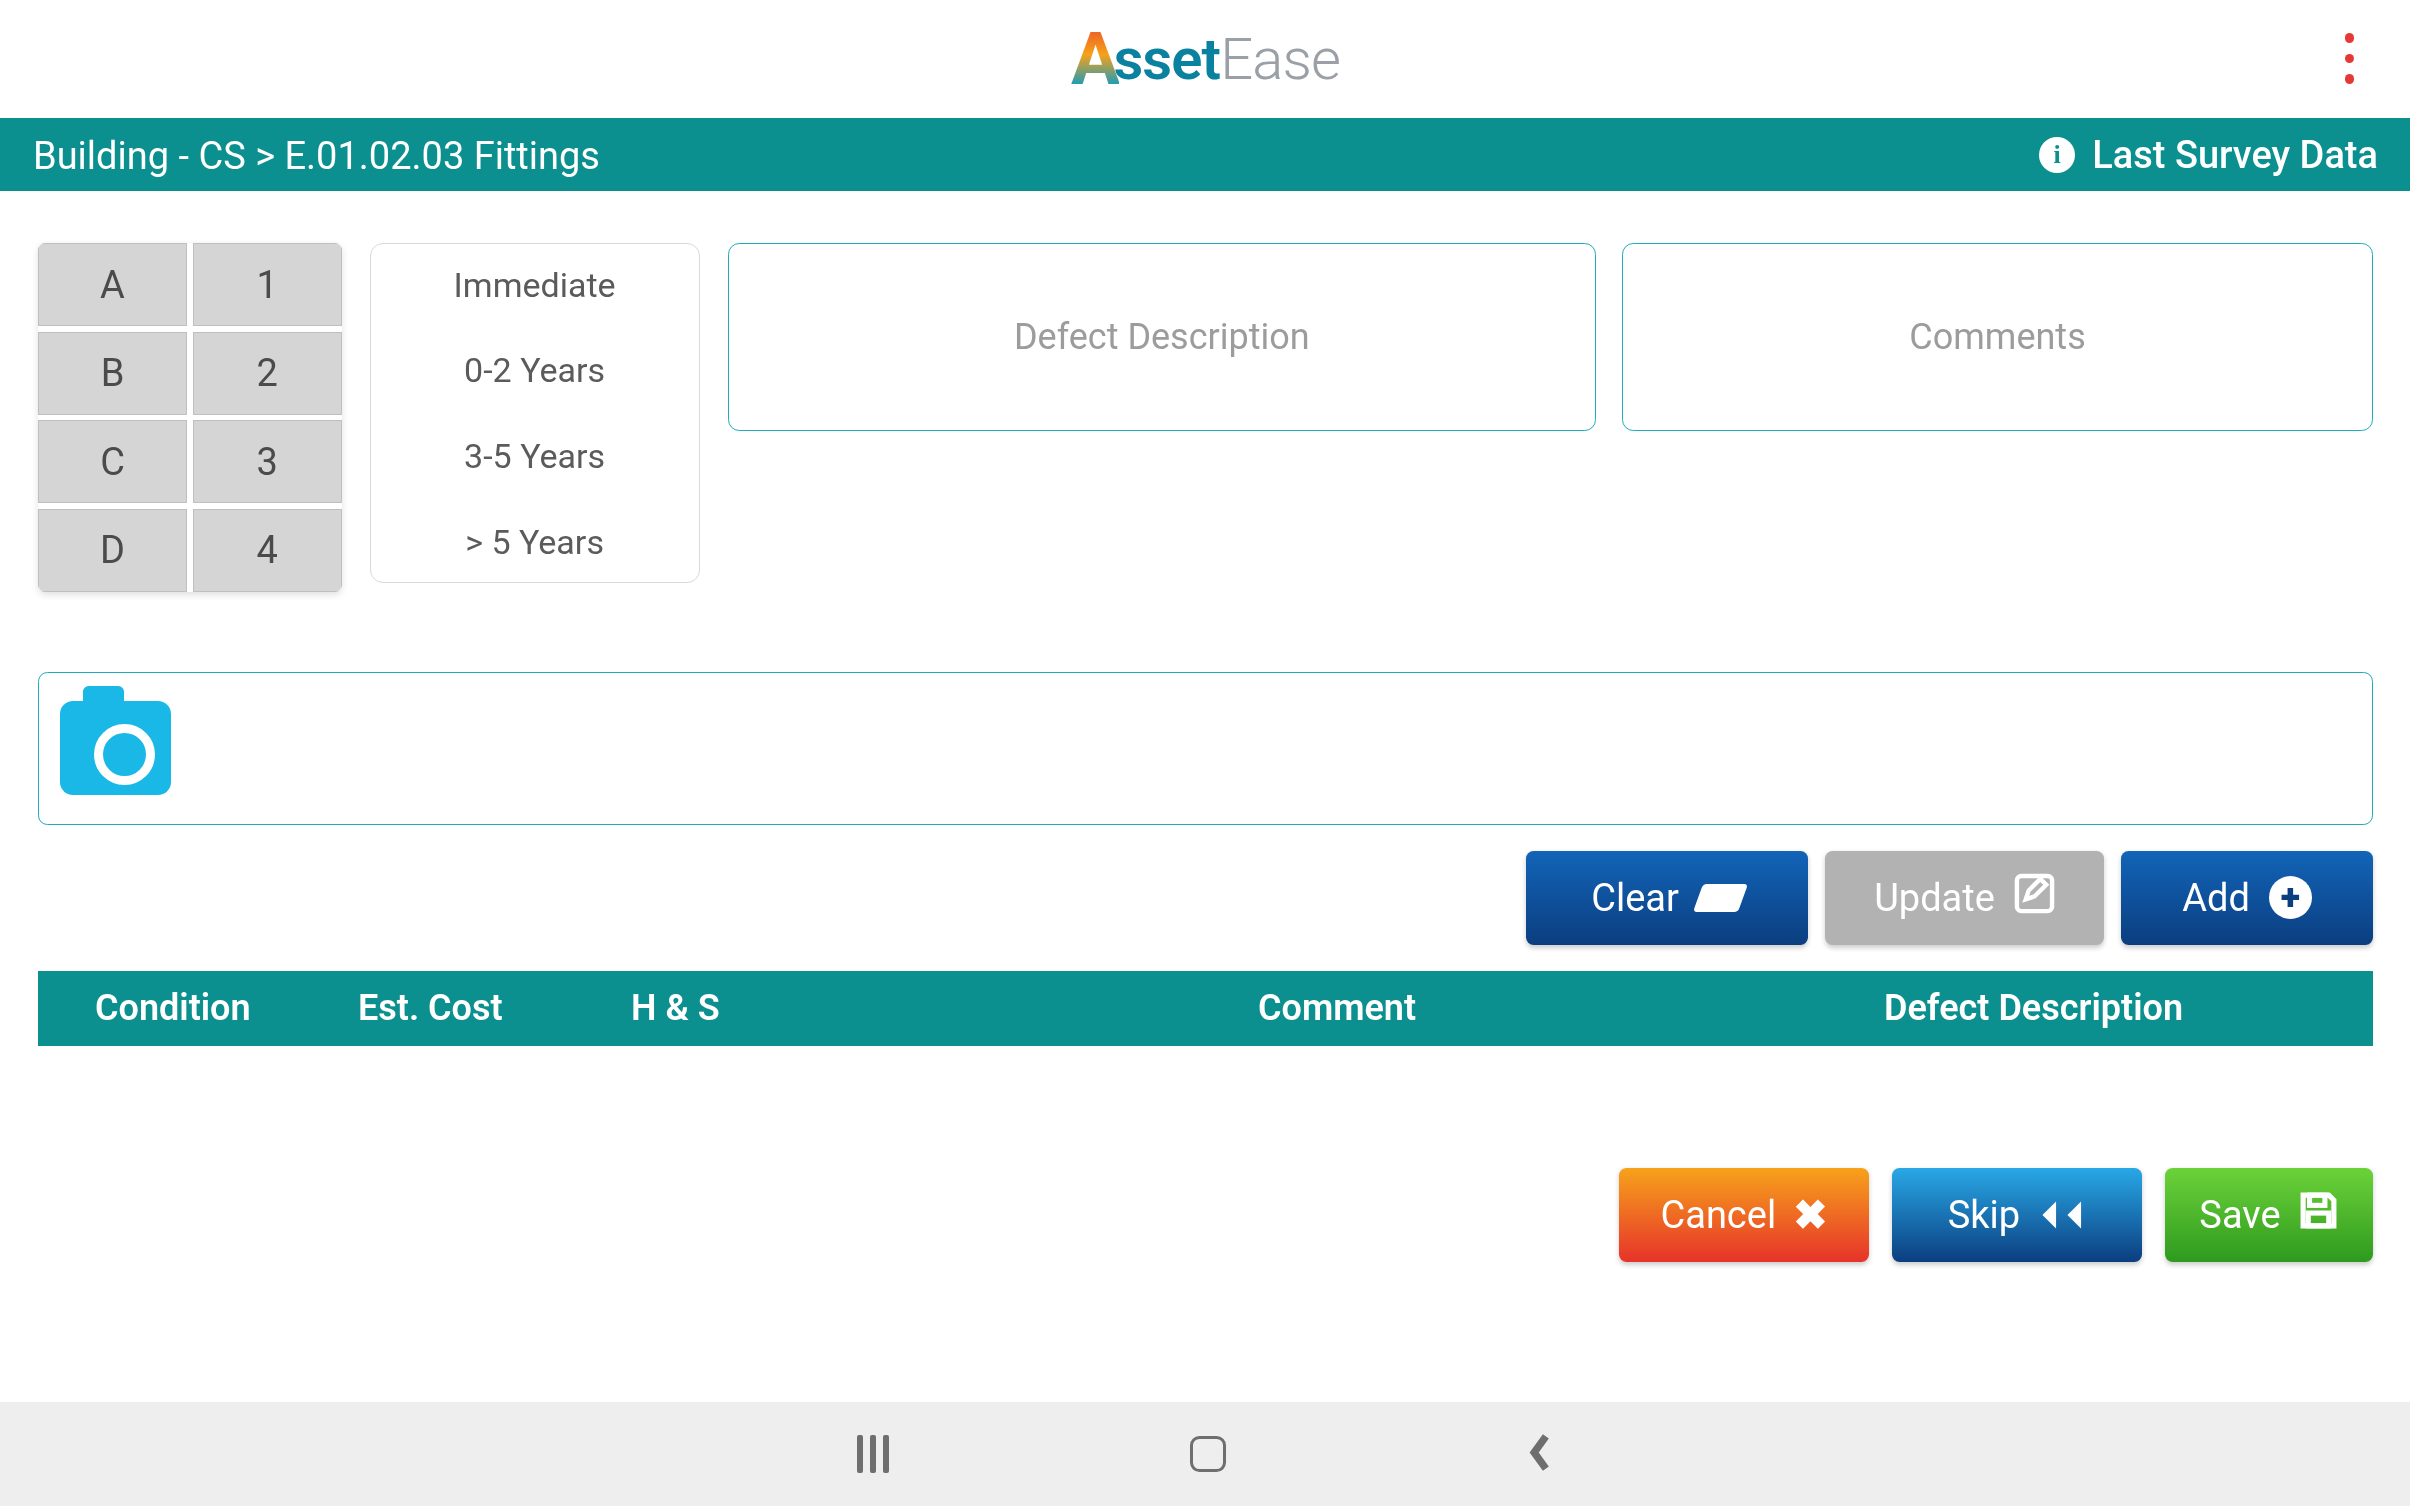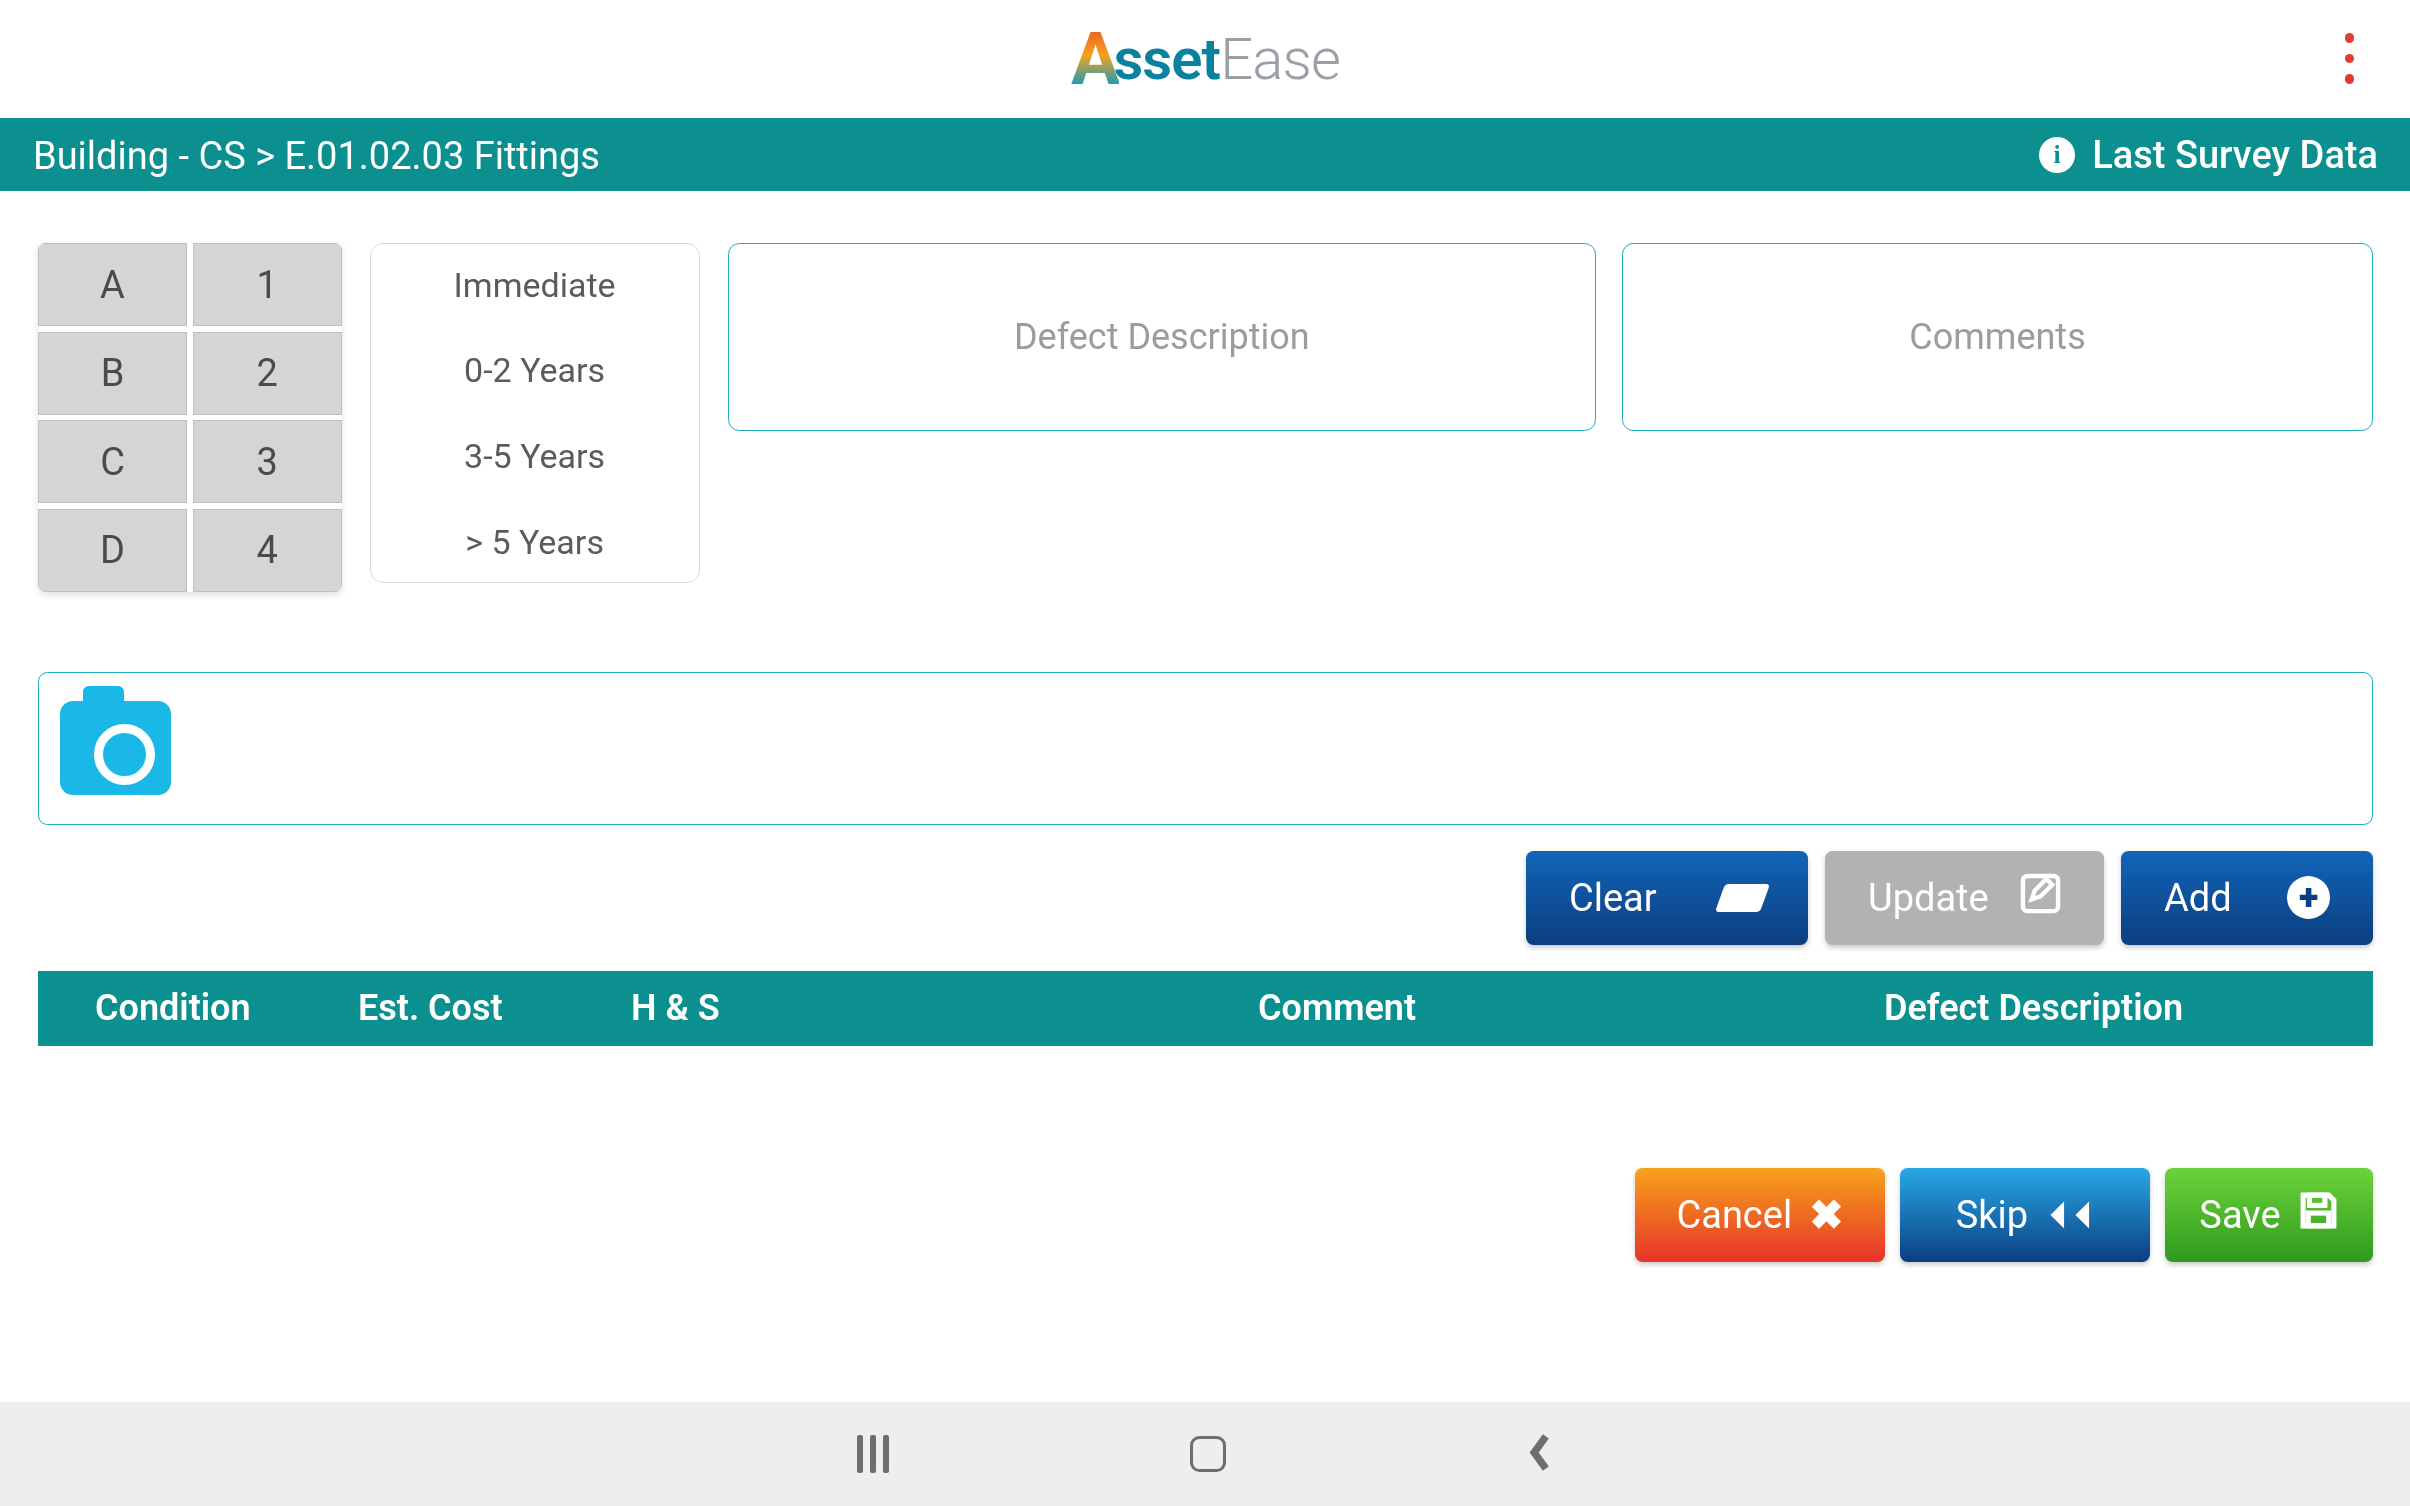--- a/index.html
+++ b/index.html
@@ -45,39 +45,39 @@
   .pencil svg{ width:45px; height:45px; fill:#1daebc;}
 
   
   .camstrip{ margin-top:80px; border:1.9px solid #1daebc; border-radius:9.4px; height:153px; display:flex; align-items:center; padding:0 21px;}
   .cam-icon{ width:111px; height:94px; background:#19b8e6; border-radius:13px; position:relative; cursor:pointer;}
   .cam-icon::before{ content:""; position:absolute; top:-15px; left:22.6px; width:41px; height:24.5px; background:#19b8e6; border-radius:5.6px 5.6px 0 0;}
   .cam-icon::after{ content:""; position:absolute; top:22.6px; left:34px; width:43px; height:43px; border:9.4px solid #fff; border-radius:50%;}
 
   
   .btnrow{ display:flex; gap:17px; justify-content:flex-end; margin-top:26px;}
-  .btn{ height:94px; border-radius:7.5px; display:flex; align-items:center; justify-content:space-between; gap:19px; font-size:38px; color:#fff; padding:0 43px; cursor:pointer; box-shadow:0 2.8px 5.6px rgba(0,0,0,.2);}
+  .btn{ height:94px; border-radius:7.5px; display:flex; align-items:center; justify-content:center; gap:19px; font-size:38px; color:#fff; padding:0 43px; cursor:pointer; box-shadow:0 2.8px 5.6px rgba(0,0,0,.2);}
   .btn-clear{ width:282px; background:linear-gradient(180deg,#1264b8,#0b3e80);}
   .btn-update{ width:279px; background:#b2b2b2; color:#fff; cursor:default;}
   .btn-add{ width:252px; background:linear-gradient(180deg,#1264b8,#0b3e80);}
   .eraser{ width:45px; height:28px; background:#fff; transform:skewX(-20deg); border-radius:3.8px;}
   .edit-sq svg{ width:41px; height:41px; stroke:#fff; fill:none; stroke-width:3;}
   .plus-circ{ width:43px; height:43px; border-radius:50%; background:#fff; color:#0b3e80; font-weight:900; font-size:36px; display:flex; align-items:center; justify-content:center;}
 
   
   .thead{ margin-top:26px; height:75px; background:#0b8f8f; color:#fff; display:flex; align-items:center; font-size:36px; font-weight:600; padding:1px 38px;}
   .th-cond{ width:282px; padding-left:19px;}
   .th-cost{ width:273px;}
   .th-hs{ width:311px;}
   .th-comment{ flex:1; text-align:center;}
   .th-defect{ width:603px; text-align:center;}
 
   
   .footbtns{ display:flex; gap:15px; justify-content:flex-end; margin-top:122px;}
-  .fbtn{ height:94px; width:250px; border-radius:7.5px; display:flex; align-items:center; justify-content:center; gap:17px; color:#fff; font-size:38px; cursor:pointer; box-shadow:0 2.8px 5.6px rgba(0,0,0,.2);}
+  .fbtn{ height:94px; width:250px; border-radius:7.5px; display:flex; align-items:center; justify-content:center; gap:17px; color:#fff; font-size:38px; cursor:pointer; box-shadow:0 2.8px 5.6px rgba(0,0,0,.2);margin-left:8px;}
   .fbtn-cancel{ background:linear-gradient(180deg,#f7a21b,#e6332a);}
   .fbtn-skip{ background:linear-gradient(180deg,#29a8e6,#0b3e80);}
   .fbtn-save{ width:208px; background:linear-gradient(180deg,#6cd23a,#2e9a1e);text-align:center;}
   .x-icon{ font-size:41px; font-weight:900;}
   .chev2{ display:flex;}
   .chev2 svg{ width:24.5px; height:34px; fill:#fff;}
   .floppy svg{ width:41px; height:41px; stroke:#fff; fill:none; stroke-width:4;}
 
   
   .navbar{ position:absolute; left:0; right:0; bottom:0; height:104px; background:#eeeeee; display:flex; align-items:center; justify-content:center; gap:301px;}

